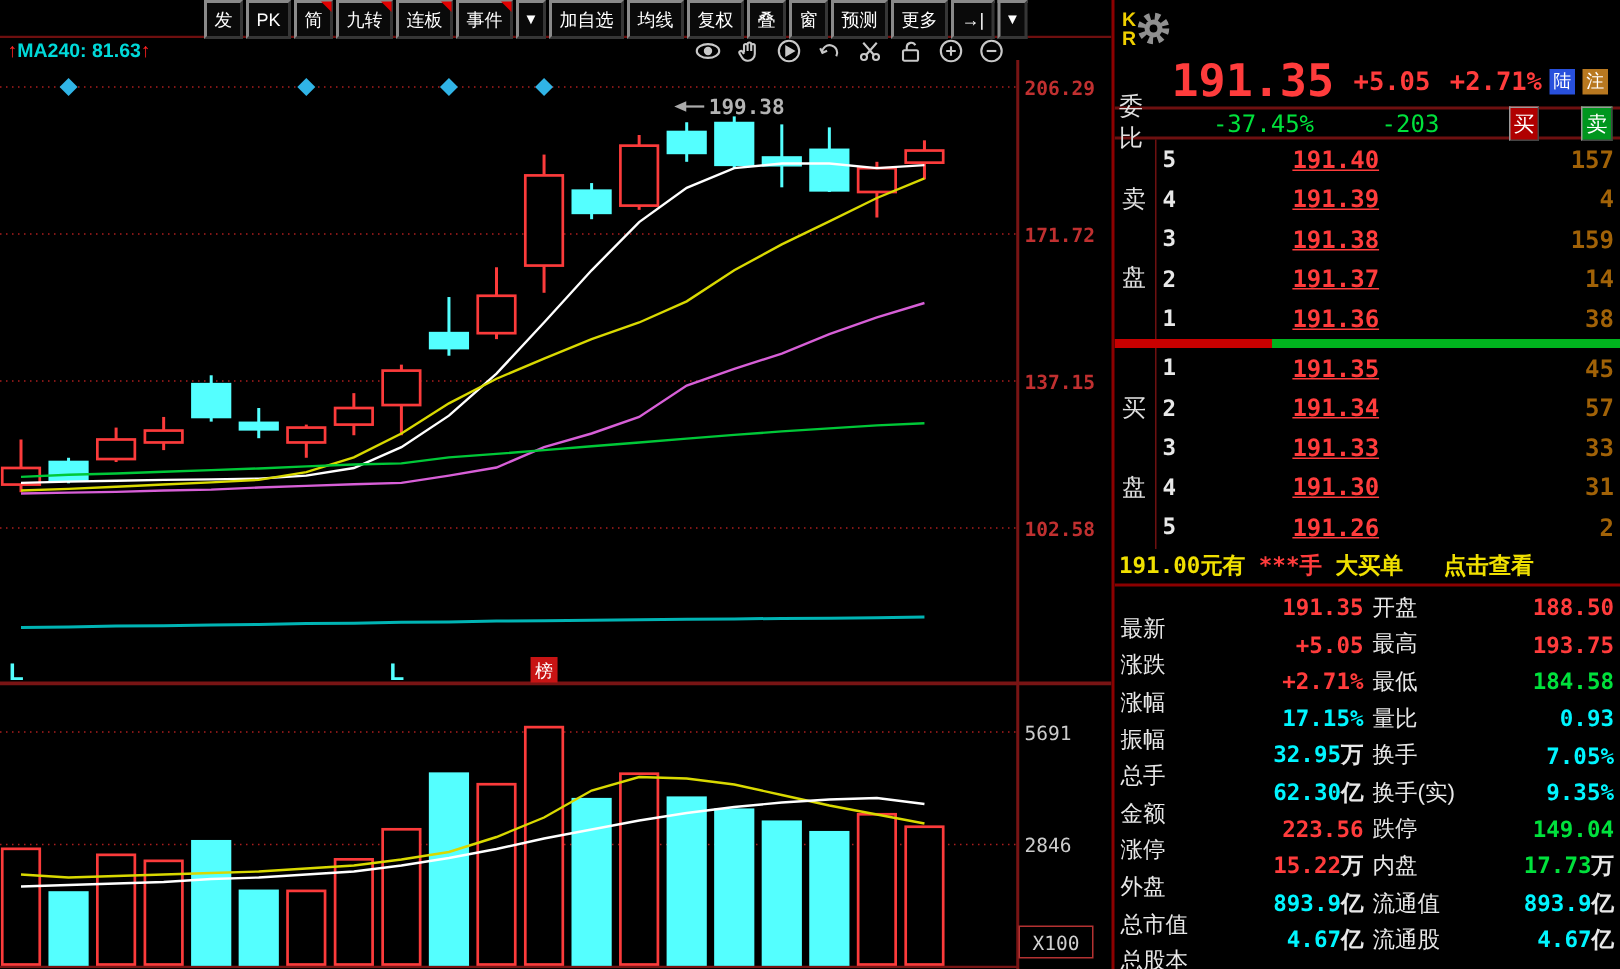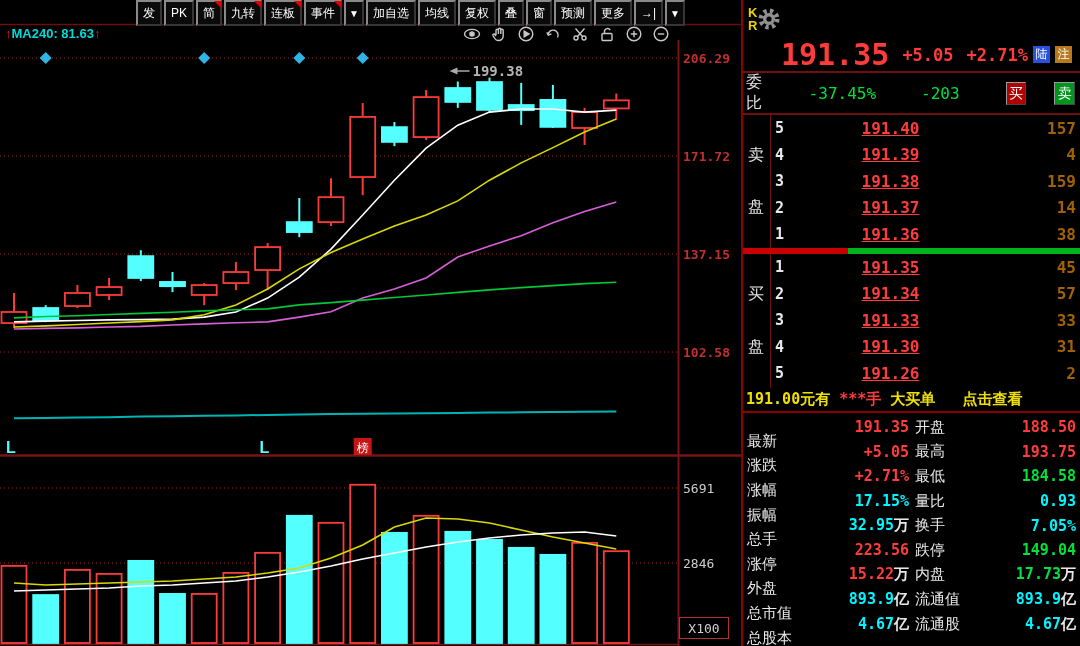--- a/index.html
+++ b/index.html
@@ -20,21 +20,21 @@
   
   .panel{position:absolute;left:741px;top:0;width:339px;height:646px;background:#000;border-left:2px solid #8c0000;box-sizing:border-box;overflow:hidden;}
   .p-header{height:38px;display:flex;align-items:center;position:relative;}
   .kr{display:flex;flex-direction:column;margin-left:5px;line-height:13px;font-size:13px;font-weight:bold;color:#f0d000;}
   .stock-title{flex:1;text-align:center;color:#00f5ff;font-size:24px;font-weight:bold;letter-spacing:1px;}
   .gear{margin-right:6px;cursor:pointer;}
   .p-price{height:33px;display:flex;align-items:center;padding-left:38px;}
   .big-price{color:#ff3c3c;font-size:30px;font-weight:bold;line-height:30px;}
   .chg{color:#ff3c3c;font-size:17px;font-weight:bold;margin-left:13px;}
   .badge{width:17px;height:17px;margin-left:5px;color:#fff;font-size:12px;line-height:17px;text-align:center;cursor:pointer;}
-  .p-weibi{height:44px;border-top:2px solid #6e1010;border-bottom:2px solid #6e1010;display:flex;align-items:center;box-sizing:border-box;font-size:16px;gap:23px;}
+  .p-weibi{height:22px;border-top:2px solid #6e1010;border-bottom:2px solid #6e1010;display:flex;align-items:center;box-sizing:border-box;font-size:16px;gap:23px;}
   .wb-label{color:#e0e0e0;margin-left:3px;}
   .wb-val{color:#00e13c;font-weight:normal;margin-left:22px;}
   .wb-sp{flex:1;}
   .btn-bs{width:34px;height:21px;color:#fff;font-size:14px;text-align:center;line-height:21px;margin-right:5px;cursor:pointer;border:1px outset #999;}
   .btn-buy{background:#b00000;}
   .btn-sell{background:#00961e;}
   
   .ob-side{position:relative;}
   .ob-sell{height:133px;}
   .ob-buy{height:134px;}
@@ -382,20 +382,26 @@
           <span class="st-l st-l2">量比</span>
           <span class="st-v mono st-v2"><span class="c-cyan">0.93</span></span>
         </div>
         <div class="stat-row">
           <span class="st-l st-l1">总手</span>
           <span class="st-v mono st-v1"><span class="c-cyan">32.95</span><span class="suf">万</span></span>
           <span class="st-l st-l2">换手</span>
           <span class="st-v mono st-v2"><span class="c-cyan">7.05%</span></span>
         </div>
         <div class="stat-row">
+          <span class="st-l st-l1">金额</span>
+          <span class="st-v mono st-v1"><span class="c-cyan">62.30</span><span class="suf">亿</span></span>
+          <span class="st-l st-l2">换手(实)</span>
+          <span class="st-v mono st-v2"><span class="c-cyan">9.35%</span></span>
+        </div>
+        <div class="stat-row">
           <span class="st-l st-l1">涨停</span>
           <span class="st-v mono st-v1"><span class="c-red">223.56</span></span>
           <span class="st-l st-l2">跌停</span>
           <span class="st-v mono st-v2"><span class="c-green">149.04</span></span>
         </div>
         <div class="stat-row">
           <span class="st-l st-l1">外盘</span>
           <span class="st-v mono st-v1"><span class="c-red">15.22</span><span class="suf">万</span></span>
           <span class="st-l st-l2">内盘</span>
           <span class="st-v mono st-v2"><span class="c-green">17.73</span><span class="suf">万</span></span>

